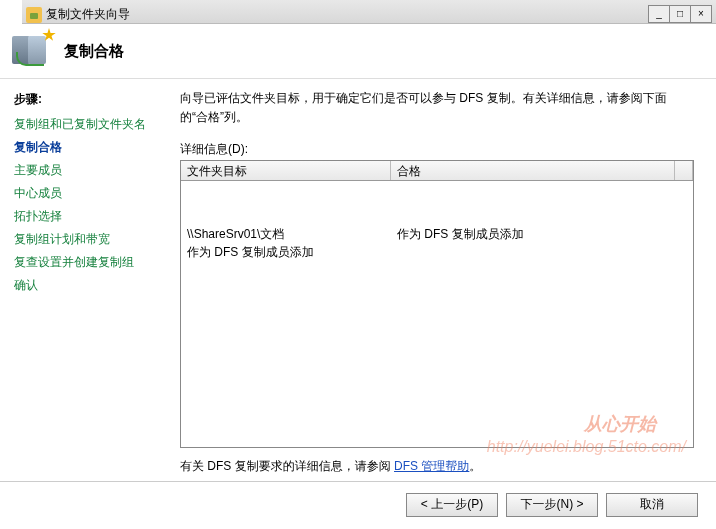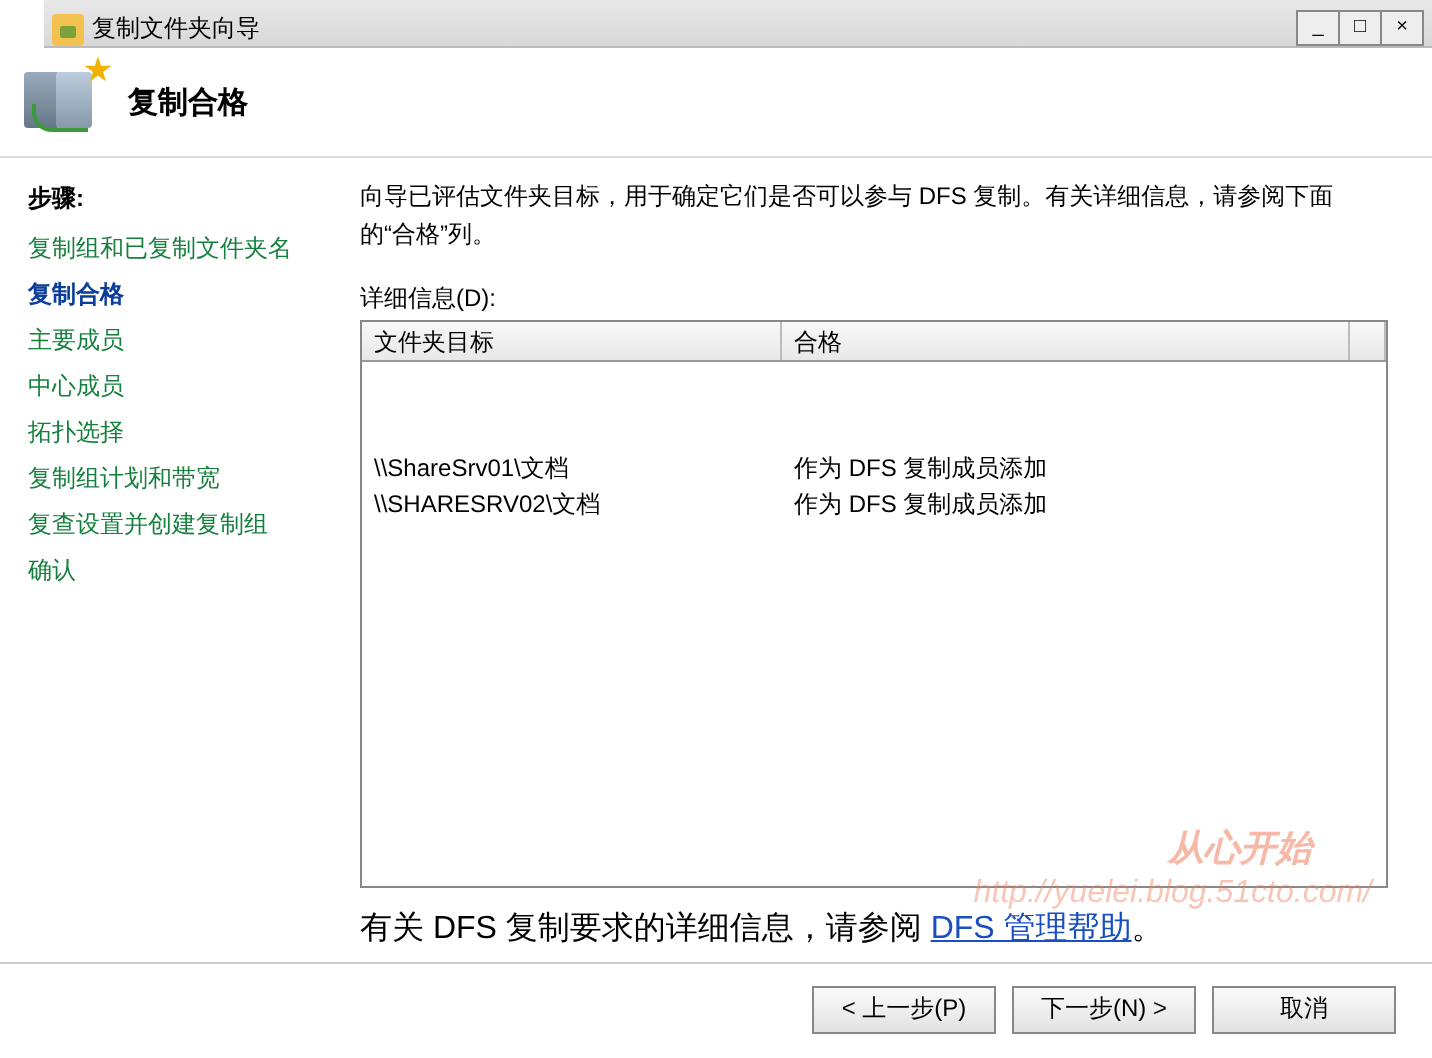--- a/index.html
+++ b/index.html
@@ -31,21 +31,21 @@
 .listwrap { border: 1px solid #888; background: #fff; flex: 1; display: flex; flex-direction: column; gap: 44px; }
 .lhead { display: flex; border-bottom: 1px solid #999; background: linear-gradient(#f8f8f8,#e8e8e8); height: 20px; }
 .lhead .col { border-right: 1px solid #bbb; padding: 2px 6px; font-size: 12px; }
 .lbody { flex: 1; overflow: auto; }
 .lrow { display: flex; height: 18px; }
 .lrow .cell { padding: 1px 6px; font-size: 12px; white-space: nowrap; overflow: hidden; }
 .col.c1, .cell.c1 { width: 210px; }
 .col.c2, .cell.c2 { flex: 1; }
 .col.c3 { width: 18px; }
 
-.helpline { margin-top: 10px; font-size: 16px; }
+.helpline { margin-top: 10px; font-size: 12px; }
 .helpline a { color: #1a4fc0; text-decoration: underline; cursor: pointer; }
 
 .footer { height: 46px; border-top: 1px solid #ccc; display: flex; align-items: center; justify-content: flex-end; padding: 0 18px; gap: 8px; }
 .footer button { height: 24px; min-width: 92px; font-size: 12px; border: 1px solid #888; background: linear-gradient(#fafafa,#e2e2e2); cursor: pointer; padding: 0 8px; }
 
 .wm1 { position: absolute; right: 60px; top: 412px; color: #f08060; opacity: 0.55; font-size: 18px; font-weight: bold; font-style: italic; pointer-events: none; }
 .wm2 { position: absolute; right: 30px; top: 438px; color: #f08060; opacity: 0.45; font-size: 16px; font-style: italic; pointer-events: none; }
 </style>
 </head>
 <body>
@@ -93,21 +93,20 @@
         <div class="col c1">文件夹目标</div>
         <div class="col c2">合格</div>
         <div class="col c3"></div>
       </div>
       <div class="lbody" id="rows">
           <div class="lrow">
             <div class="cell c1">\\ShareSrv01\文档</div>
             <div class="cell c2">作为 DFS 复制成员添加</div>
           </div>
           <div class="lrow">
-            <div class="cell c1">\\SHARESRV02\文档</div>
             <div class="cell c2">作为 DFS 复制成员添加</div>
           </div>
         </div>
     </div>
     <div class="helpline">
       <span>有关 DFS 复制要求的详细信息，请参阅 </span><a>DFS 管理帮助</a>。
     </div>
   </div>
 </div>
 

